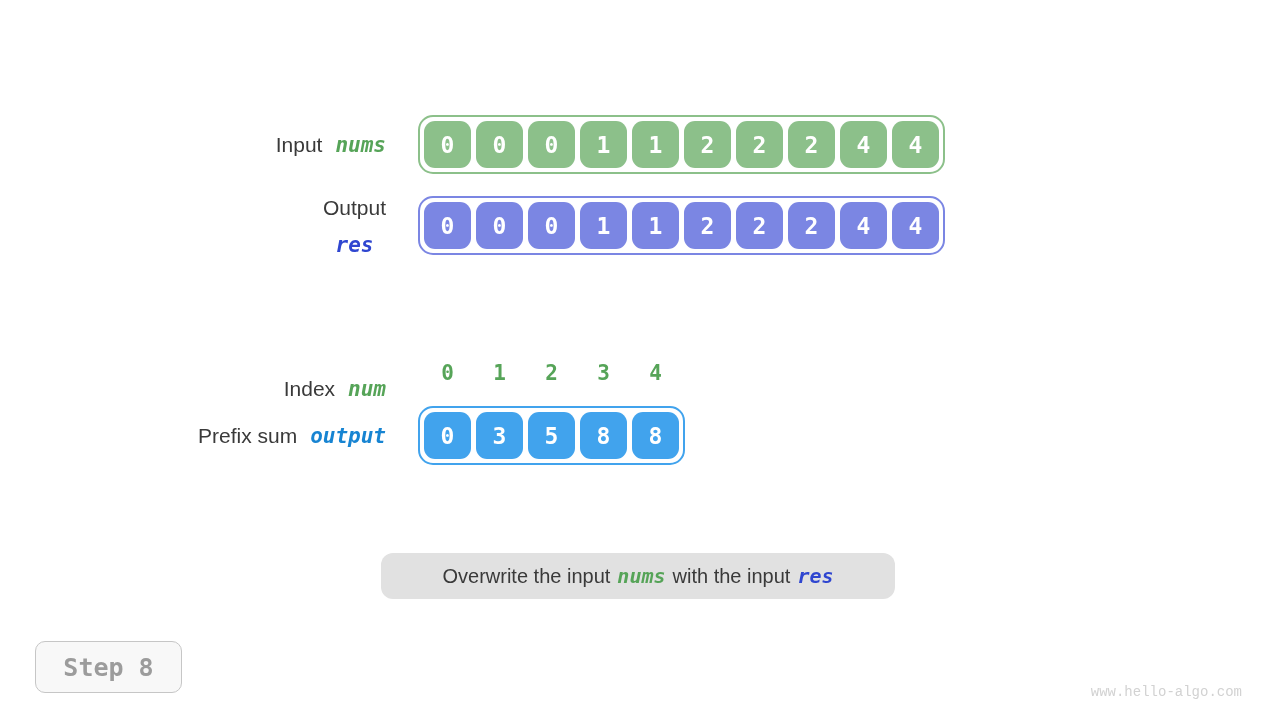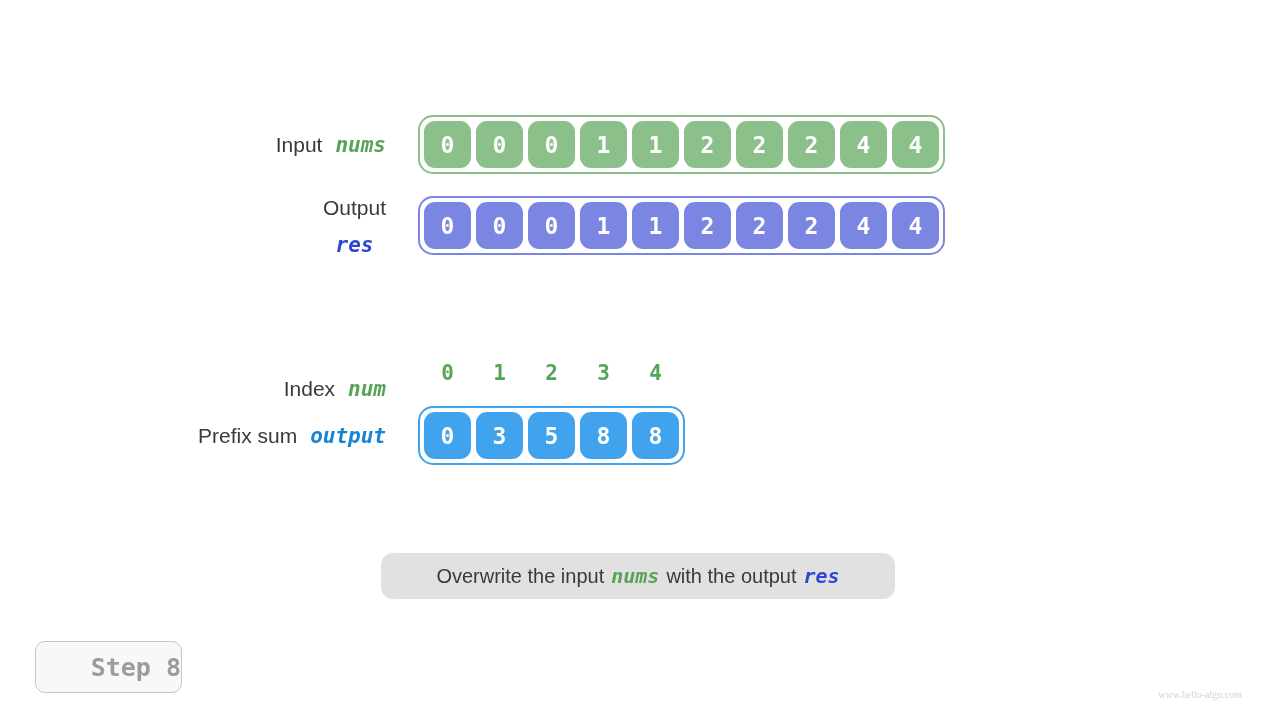--- a/index.html
+++ b/index.html
@@ -28,26 +28,26 @@
   .cell.blue{background:var(--blue-cell,#41a3ed);}
   .cell.bare{background:transparent;color:var(--green-text,#56a458);font-size:21px;}
 
   .caption{position:absolute;left:381px;top:553px;width:514px;height:46px;border-radius:12px;
     background:var(--caption-bg,#e1e1e1);display:flex;align-items:center;justify-content:center;gap:7px;
     font-size:20px;color:var(--caption-text,#3a3a3a);white-space:nowrap;}
   .caption .mono{font-size:20px;}
 
   .step-badge{position:absolute;left:35px;top:641px;width:147px;height:52px;border-radius:10px;
     background:var(--step-bg,#f8f8f8);border:1px solid var(--step-border,#c6c6c6);box-sizing:border-box;
-    display:flex;align-items:center;justify-content:flex-end;
+    display:flex;align-items:center;justify-content:center;
     font-family:"DejaVu Sans Mono","Liberation Mono",monospace;font-weight:bold;font-size:25px;
     color:var(--step-text,#9c9c9c);}
 
   .watermark{position:absolute;right:38px;bottom:20px;
-    font-family:Liberation Serif, serif;font-size:10px;
+    font-family:Liberation Mono, monospace;font-size:14px;
     color:var(--watermark,#d2d2d2);text-align:right;}
 </style>
 </head>
 <body>
 
 <div class="stage">
 
   <div class="row" style="top:115px;height:59px;">
     <div class="row-label" style="top:0;height:59px;">
       <span class="label-text">Input</span>
@@ -110,21 +110,21 @@
         <div class="cell blue">3</div>
         <div class="cell blue">5</div>
         <div class="cell blue">8</div>
         <div class="cell blue">8</div>
       </div>
   </div>
 
   <div class="caption">
     <span>Overwrite the input</span>
     <span class="mono var green" style="font-size:20px;">nums</span>
-    <span>with the output</span>
+    <span>with the input</span>
     <span class="mono var indigo" style="font-size:20px;">res</span>
   </div>
 
   <div class="step-badge">
     <span>Step 8</span>
   </div>
 
   <div class="watermark">www.hello-algo.com</div>
 
 </div>

